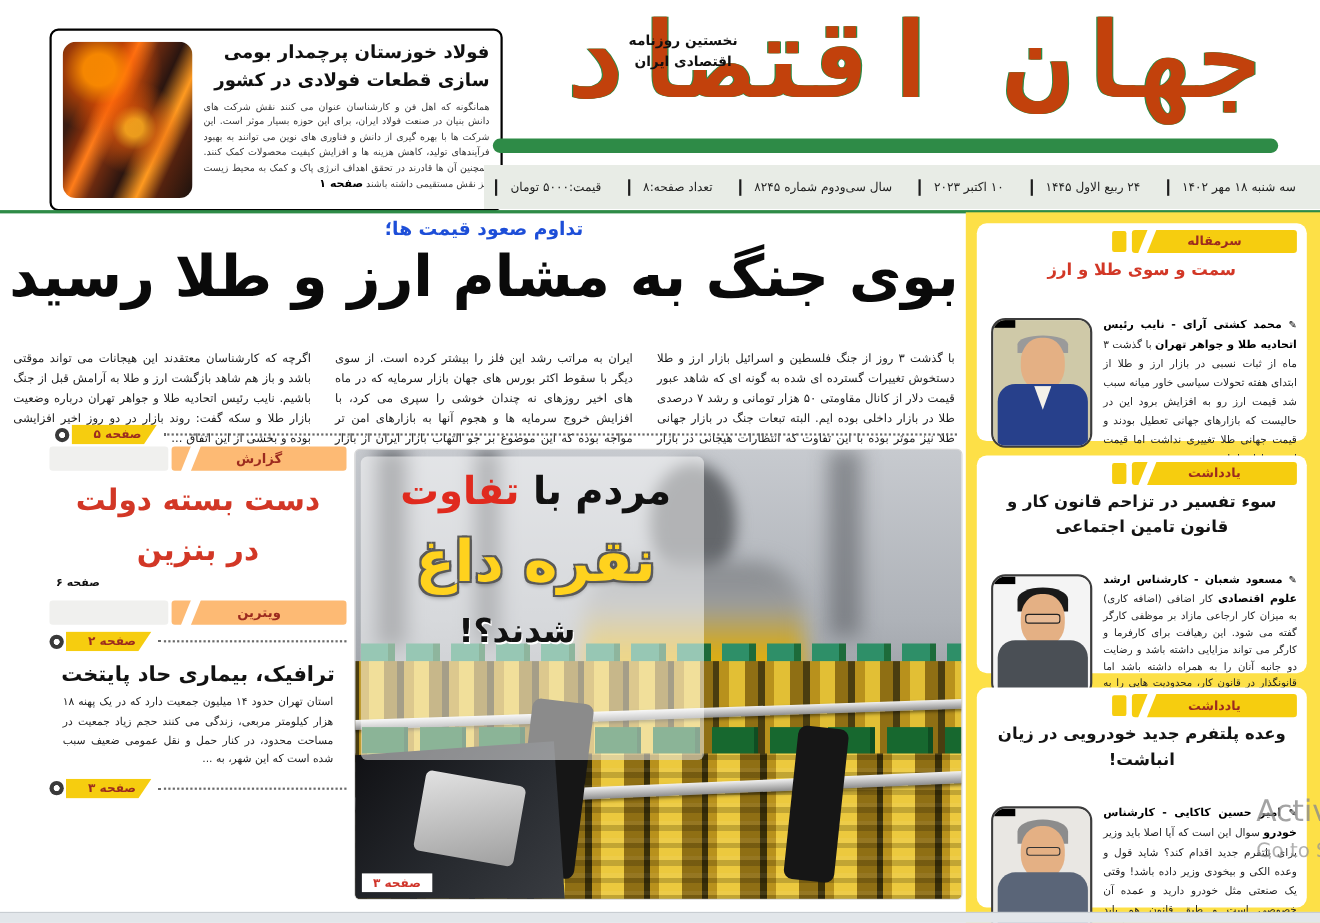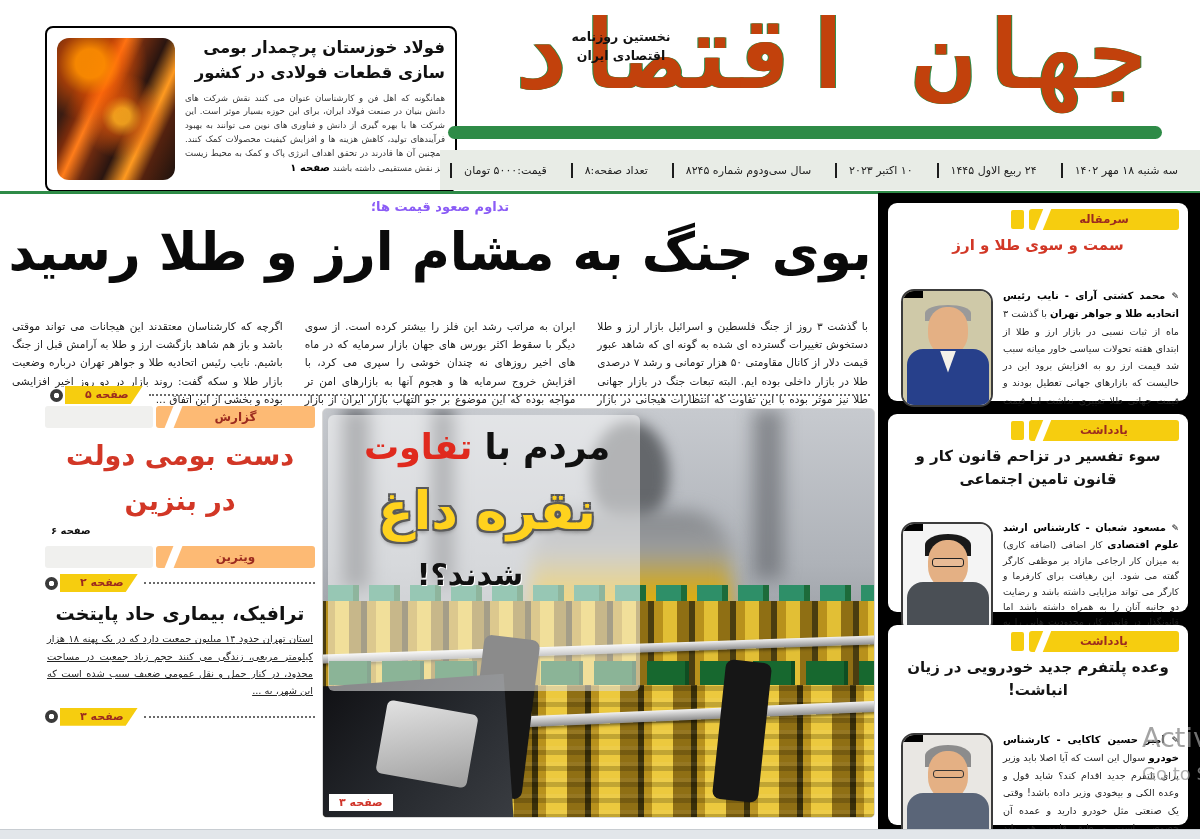--- a/index.html
+++ b/index.html
@@ -25,21 +25,21 @@
   #logo-swoosh{position:absolute;left:448px;top:126px;width:714px;height:13px;background:#2e8b47;border-radius:7px;}
   #masthead-tagline{position:absolute;left:566px;top:28px;width:110px;font-size:12.5px;font-weight:bold;
     color:#111;text-align:center;direction:rtl;line-height:1.5;}
   #dateline{position:absolute;left:440px;top:150px;width:760px;height:40px;background:#e8ece6;
     display:flex;direction:rtl;align-items:center;justify-content:space-between;padding:0 10px;}
   #dateline .d-item{font-size:11px;color:#222;padding:1px 12px;border-left:2.5px solid #1d1d1d;white-space:nowrap;}
   #green-rule{position:absolute;left:0;top:191px;width:1200px;height:3px;background:#2e8b47;}
 
   
   #lead-kicker{position:absolute;left:0;top:199px;width:880px;text-align:center;font-weight:bold;
-    font-size:13px;color:#8b5cf6;direction:rtl;}
+    font-size:17px;color:#1d4ed8;direction:rtl;}
   #lead-headline{position:absolute;left:0;top:222px;width:880px;text-align:center;font-weight:bold;
     font-size:52px;color:#0a0a0a;direction:rtl;letter-spacing:-1px;}
   #lead-cols{position:absolute;left:12px;top:317px;width:856px;display:flex;direction:rtl;gap:22px;}
   #lead-cols p{flex:1;margin:0;font-size:10.6px;line-height:1.72;text-align:justify;color:#1c1c1c;}
 
   .pageline{display:flex;align-items:center;direction:ltr;}
   .pg-circle{width:13px;height:13px;border-radius:50%;flex:0 0 13px;
     background:radial-gradient(circle at 50% 50%,#fff 0 2.5px,#3a3a3a 3px);margin-right:2px;}
   .pg-tag{background:#f6cd0f;color:#9c2b1f;font-weight:bold;font-size:11px;direction:rtl;
     padding:2px 14px 3px 20px;clip-path:polygon(0 0,100% 0,calc(100% - 12px) 100%,0 100%);}
@@ -51,21 +51,21 @@
   .tagbar{display:flex;direction:ltr;height:22px;gap:3px;margin-bottom:6px;}
   .tagbar .spacer{flex:0 0 40%;background:#f0f0ee;border-radius:3px;}
   .tagbar .pill{flex:1;position:relative;background:#fdba74;border-radius:3px;color:#9c2b1f;
     font-weight:bold;font-size:12px;text-align:center;line-height:22px;direction:rtl;}
   .tagbar .pill::before{content:"";position:absolute;left:13px;top:-1px;bottom:-1px;width:9px;
     background:#fff;transform:skewX(-22deg);}
   .lc-red-title{color:#d23726;font-weight:bold;font-size:27px;text-align:center;line-height:1.65;margin:6px 0 2px;}
   .lc-pageref{font-size:10px;font-weight:bold;color:#111;text-align:left;padding-left:6px;margin:2px 0 10px;}
   .lc-black-title{color:#121212;font-weight:bold;font-size:23px;text-align:center;line-height:1.7;margin:4px 0 8px;}
   .lc-black-title2{color:#121212;font-weight:bold;font-size:19px;text-align:center;margin:10px 0 6px;}
-  .lc-body{font-size:9.8px;line-height:1.78;text-align:justify;color:#222;margin:0 2px 8px;text-decoration:underline;}
+  .lc-body{font-size:9.8px;line-height:1.78;text-align:justify;color:#222;margin:0 12px 8px;}
   .lc-pageline{margin:2px 0 6px;}
 
   
   #photo{position:absolute;left:322px;top:408px;width:553px;height:410px;border-radius:5px;overflow:hidden;
     border:1px solid #d8d8d8;background:linear-gradient(180deg,#c7cacf 0%,#aeb2b8 38%,#92969c 62%,#7e8288 100%);}
   .blurbar{position:absolute;background:#5c5f64;filter:blur(9px);}
   #worker-head{position:absolute;left:268px;top:12px;width:78px;height:104px;background:#64676b;
     border-radius:50% 50% 45% 45%;filter:blur(7px);}
   #worker-body{position:absolute;left:208px;top:102px;width:200px;height:180px;filter:blur(9px);
     background:linear-gradient(180deg,#85888c 0%,#9b9da0 22%,#d9ab12 45%,#e7bb1c 70%,#c79d14 100%);
@@ -93,21 +93,21 @@
   .ov1{font-size:35px;font-weight:bold;color:#111;}
   .ov1 .red{color:#e02a1e;}
   .ov2{font-size:52px;font-weight:bold;color:#ffd21e;margin-top:14px;
     text-shadow:2px 2px 0 #5a5a5a,-2px -2px 0 #5a5a5a,2px -2px 0 #5a5a5a,-2px 2px 0 #5a5a5a,0 3px 4px rgba(0,0,0,.35);}
   .ov3{font-size:30px;font-weight:bold;color:#111;margin-top:16px;text-align:center;padding-right:34px;
     text-shadow:1px 1px 0 #fff;}
   #photo-label{position:absolute;left:6px;bottom:6px;background:#fff;color:#d0342a;font-weight:bold;
     font-size:11px;padding:2px 10px;direction:rtl;}
 
   
-  #sidebar{position:absolute;left:878px;top:193px;width:322px;height:646px;background:#000000;}
+  #sidebar{position:absolute;left:878px;top:193px;width:322px;height:646px;background:#fde047;}
   .card{position:absolute;left:10px;width:300px;height:198px;background:#fff;border-radius:9px;padding:6px 9px;}
   .tagrow{display:flex;direction:ltr;justify-content:flex-end;align-items:center;gap:5px;height:21px;}
   .notchsq{width:13px;height:19px;background:#f6cd0f;border-radius:2px;}
   .tagrow .pill2{width:150px;height:21px;background:#f6cd0f;border-radius:3px;color:#9c2b1f;font-weight:bold;
     font-size:11.5px;text-align:center;line-height:21px;direction:rtl;position:relative;}
   .pill2::before{content:"";position:absolute;left:10px;top:-1px;bottom:-1px;width:8px;background:#fff;transform:skewX(-22deg);}
   .card-title{font-weight:bold;font-size:15px;text-align:center;direction:rtl;line-height:1.5;margin:4px 0 3px;color:#141414;}
   .t-red{color:#d23726;}
   .ctext{direction:rtl;font-size:9.6px;line-height:1.8;text-align:justify;color:#222;margin-top:30px;}
   .pframe{float:left;width:92px;height:118px;border:2px solid #3c3c3c;border-radius:13px;margin:2px 10px 3px 4px;
@@ -183,21 +183,21 @@
   <span class="pg-tag">صفحه ۵</span>
   <span class="pg-dots"></span>
 </div>
 
 <div id="left-col">
   <div class="tagbar">
     <div class="spacer"></div>
     <div class="pill">گزارش</div>
   </div>
   <div class="lc-red-title">
-    <span>دست بومی دولت</span><br>
+    <span>دست بسته دولت</span><br>
     <span>در بنزین</span>
   </div>
   <div class="lc-pageref">صفحه ۶</div>
 
   <div class="tagbar">
     <div class="spacer"></div>
     <div class="pill">ویترین</div>
   </div>
   <div class="pageline lc-pageline">
     <span class="pg-circle"></span>

